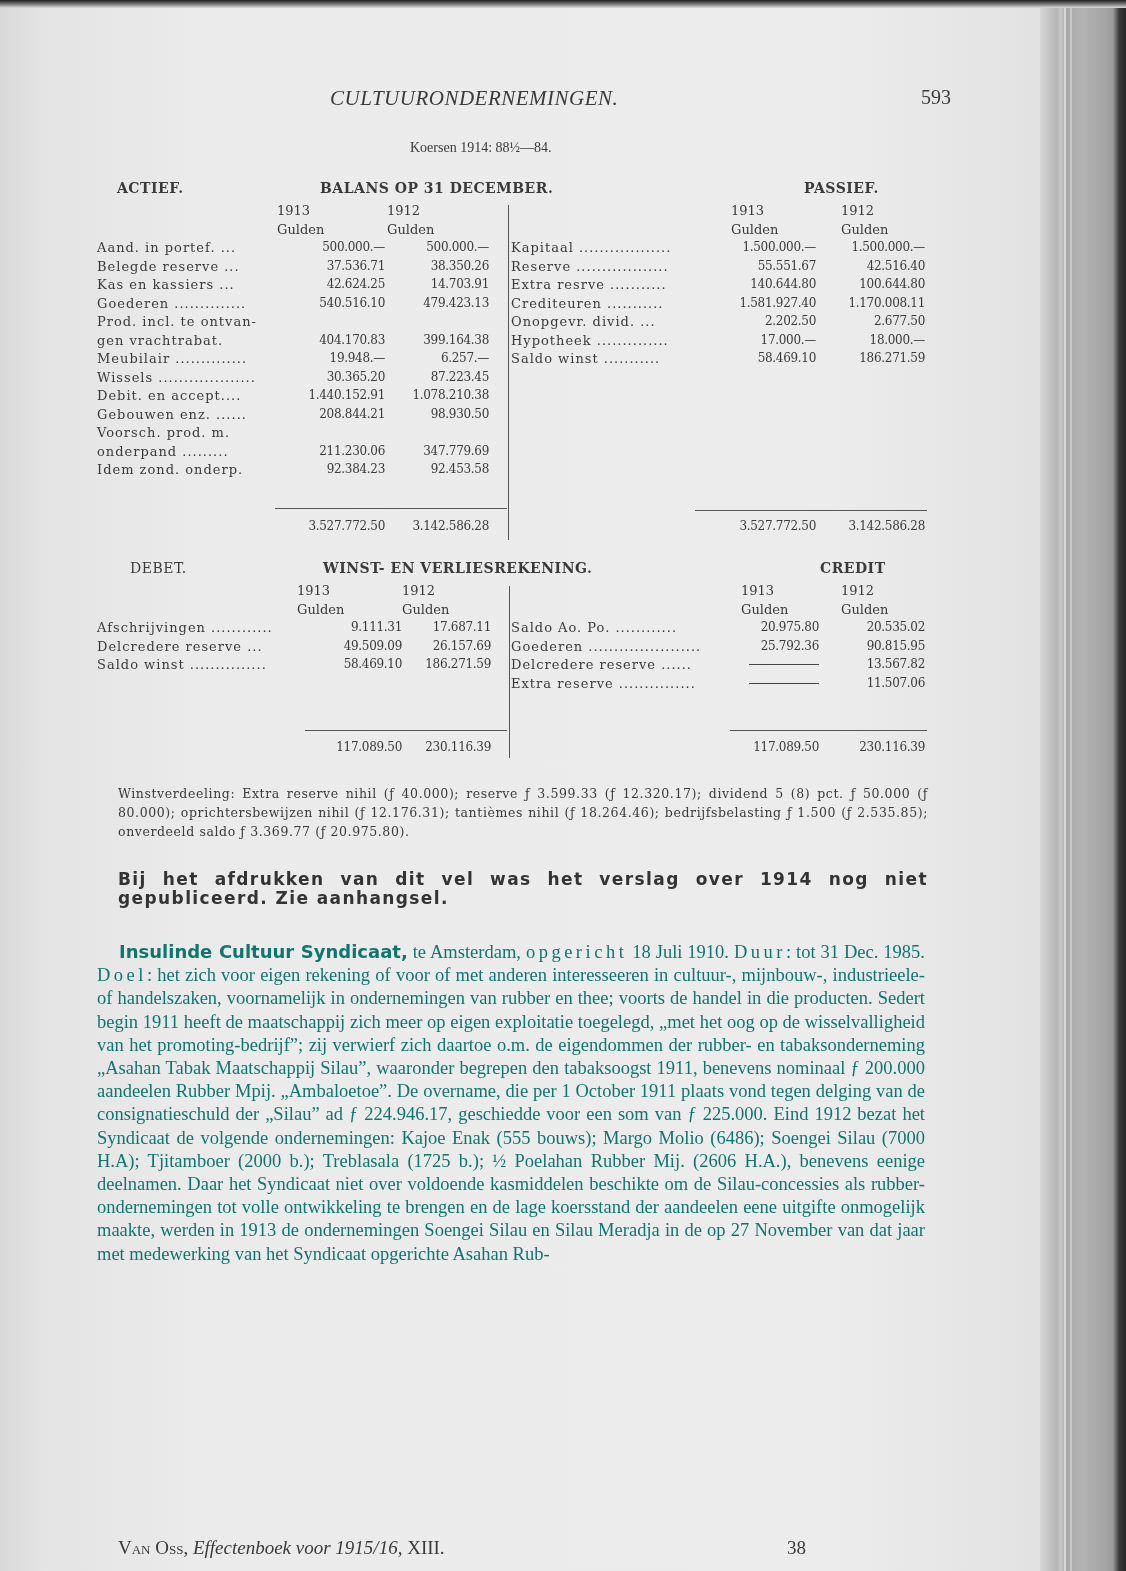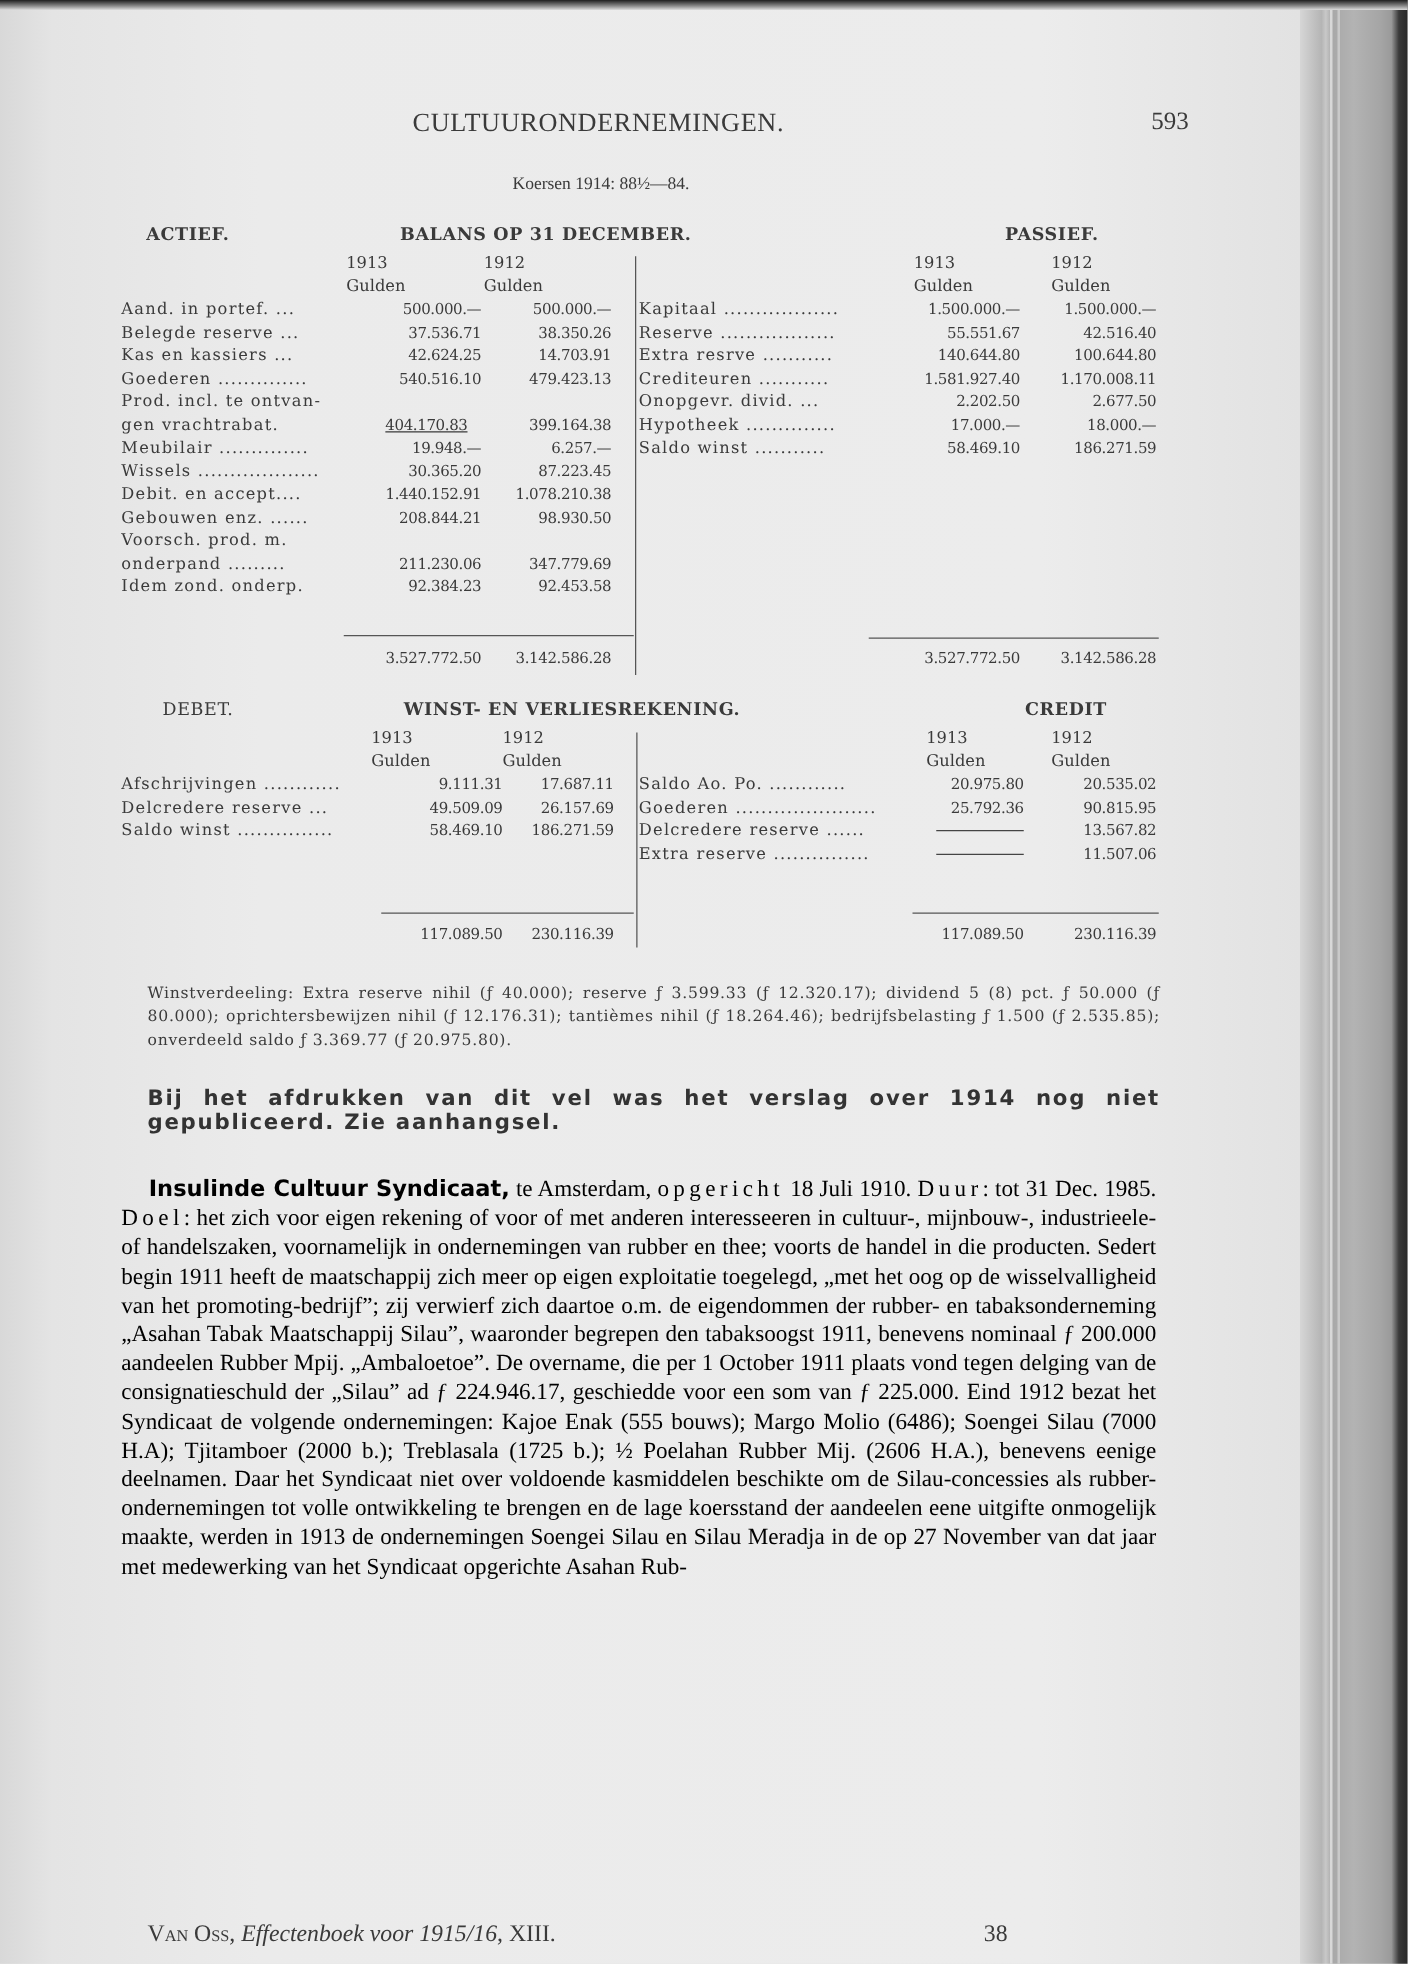--- a/index.html
+++ b/index.html
@@ -10,38 +10,38 @@
     color:#3a3a3a;
   }
   .topshade { position:absolute; left:0; top:0; width:1126px; height:8px;
     background:linear-gradient(#1e1e1e, #8a8a8a 60%, #dcdcdc); }
   .page { position:absolute; left:0; top:0; width:1040px; height:1571px;
     background:linear-gradient(90deg,#d8d8d8 0%, #e4e4e4 4%, #ebebeb 20%, #ececec 80%, #e2e2e2 100%); }
   .edge { position:absolute; left:1040px; top:0; width:86px; height:1571px;
     background:linear-gradient(90deg,#d6d6d6 0%, #b5b5b5 20%, #c8c8c8 24%, #a8a8a8 30%, #b3b3b3 50%, #a5a5a5 75%, #9a9a9a 85%, #3a3a3a 92%, #2a2a2a 100%); }
   .edge-line { position:absolute; top:0; width:2px; height:1571px; background:#d8d8d8; }
 
-  .running-head { position:absolute; top:86px; left:330px; font-size:21px; letter-spacing:0.5px; font-family:"Liberation Serif", serif; }
+  .running-head { position:absolute; top:86px; left:330px; font-style:italic; font-size:21px; letter-spacing:0.5px; font-family:"Liberation Serif", serif; }
   .page-num { position:absolute; top:86px; left:921px; font-size:20px; font-family:"Liberation Serif", serif; }
   .koersen { position:absolute; top:140px; left:410px; font-size:14px; font-family:"Liberation Serif", serif; }
 
   .sec-title { position:absolute; font-size:14px; font-weight:bold; letter-spacing:0.5px; font-family:"DejaVu Serif", serif; }
   .tbl { position:absolute; font-size:13px; font-family:"DejaVu Serif", serif; }
   .row { position:relative; height:18.5px; white-space:nowrap; }
   .row .lbl { position:absolute; left:0; letter-spacing:1px; }
   .row .v1, .row .v2 { position:absolute; text-align:right; font-size:12px; letter-spacing:-0.3px; }
   .hdr { position:relative; height:18.5px; }
   .hdr span { position:absolute; text-align:left; }
   .vline { position:absolute; width:1px; background:#555; }
   .hline { position:absolute; height:1px; background:#555; }
   .dash { display:inline-block; width:70px; border-top:1px solid #444; vertical-align:middle; }
 
   .winst { position:absolute; left:118px; top:784px; width:810px; font-size:12.5px; line-height:19px; text-align:justify; letter-spacing:0.6px; }
   .notice { position:absolute; left:118px; top:870px; width:810px; font-family:"DejaVu Sans", sans-serif; font-weight:bold; font-size:17px; line-height:19px; letter-spacing:1.4px; color:#333; text-align:justify; }
-  .body-text { position:absolute; left:97px; top:940px; width:828px; font-family:"Liberation Serif", serif; font-size:18.5px; line-height:23.2px; text-align:justify; color:#000000; }
+  .body-text { position:absolute; left:97px; top:940px; width:828px; font-family:"Liberation Serif", serif; font-size:18.5px; line-height:23.2px; text-align:justify; color:#0f766e; }
   .body-text p { margin:0; text-indent:22px; }
   .company { font-family:"DejaVu Sans", sans-serif; font-weight:bold; font-size:18px; }
   .spaced { letter-spacing:3.5px; }
   .footer { position:absolute; top:1537px; left:118px; font-family:"Liberation Serif", serif; font-size:19px; }
   .footer .ital { font-style:italic; }
   .footer .sc { font-variant:small-caps; }
   .footer-num { position:absolute; top:1537px; left:787px; font-family:"Liberation Serif", serif; font-size:19px; }
 </style>
 </head>
 <body>
@@ -91,21 +91,21 @@
         <span class="v1" style="right: 122px;">540.516.10</span>
         <span class="v2" style="right: 18px;">479.423.13</span>
       </div>
       <div class="row">
         <span class="lbl">Prod. incl. te ontvan-</span>
         <span class="v1" style="right: 122px;"></span>
         <span class="v2" style="right: 18px;"></span>
       </div>
       <div class="row">
         <span class="lbl">  gen vrachtrabat.</span>
-        <span class="v1" style="right: 133px; text-decoration: underline;">404.170.83</span>
+        <span class="v1" style="right: 122px;">404.170.83</span>
         <span class="v2" style="right: 18px;">399.164.38</span>
       </div>
       <div class="row">
         <span class="lbl">Meubilair ..............</span>
         <span class="v1" style="right: 122px;">19.948.—</span>
         <span class="v2" style="right: 18px;">6.257.—</span>
       </div>
       <div class="row">
         <span class="lbl">Wissels ...................</span>
         <span class="v1" style="right: 122px;">30.365.20</span>

